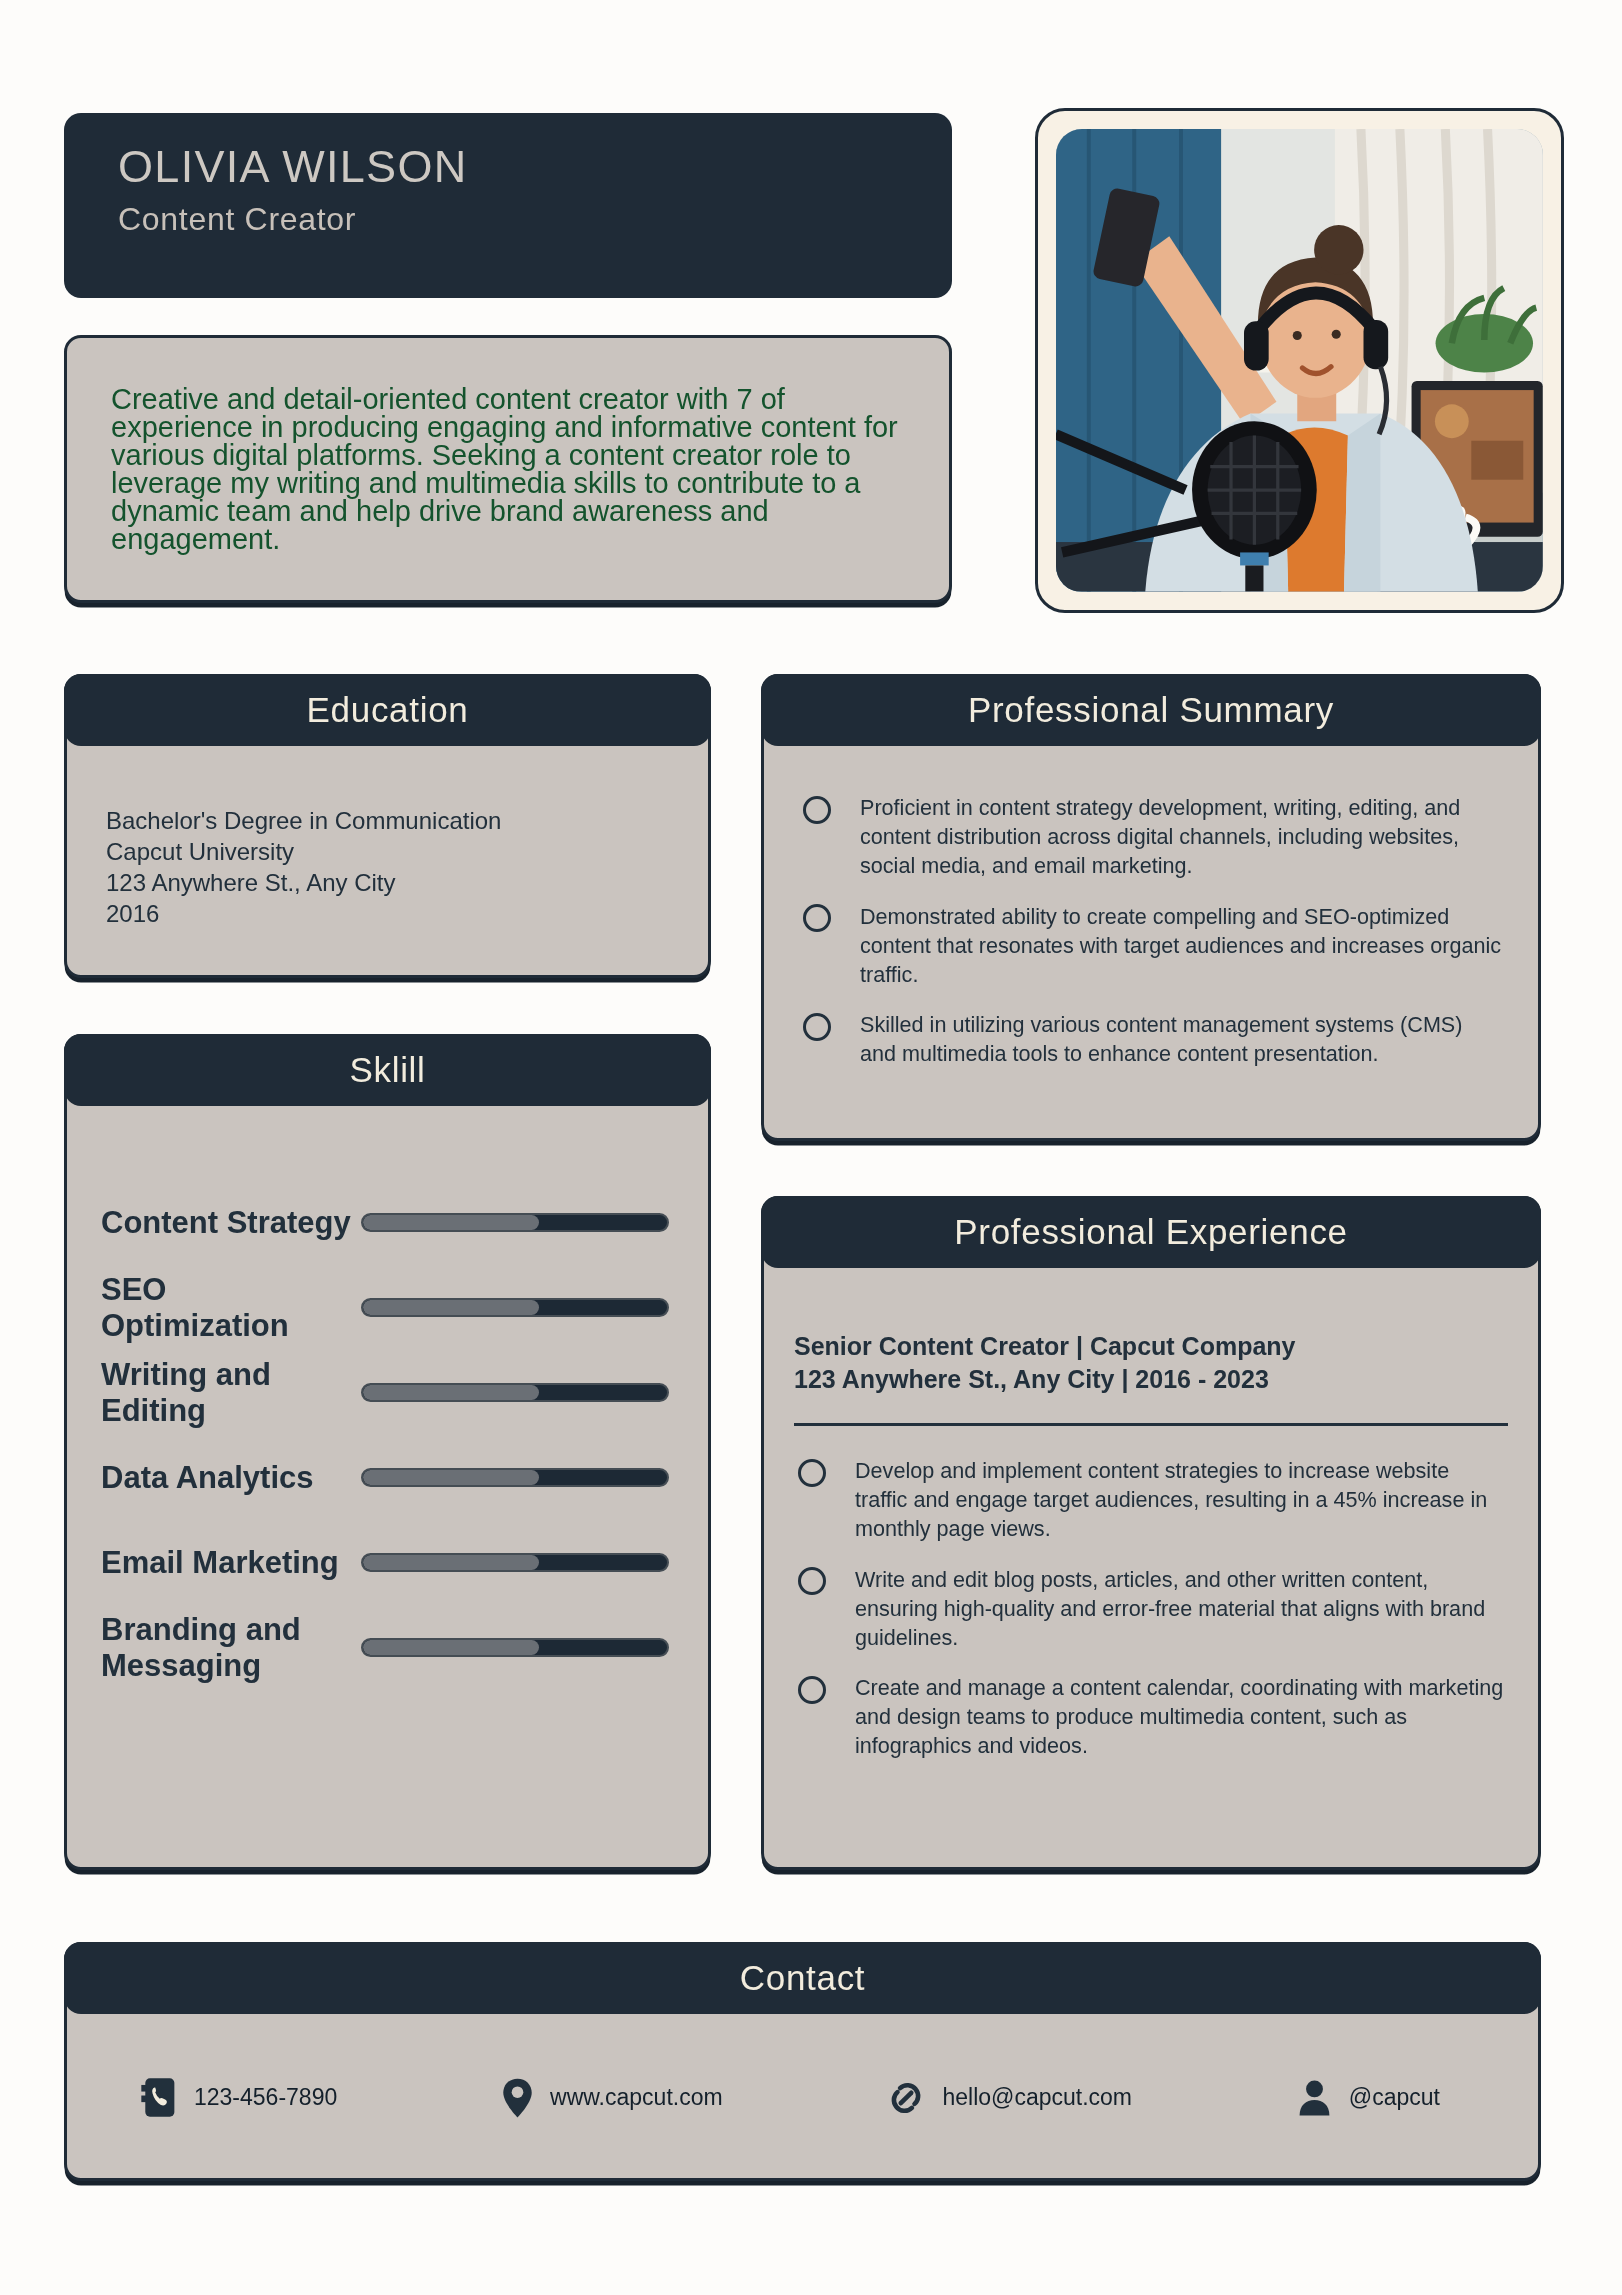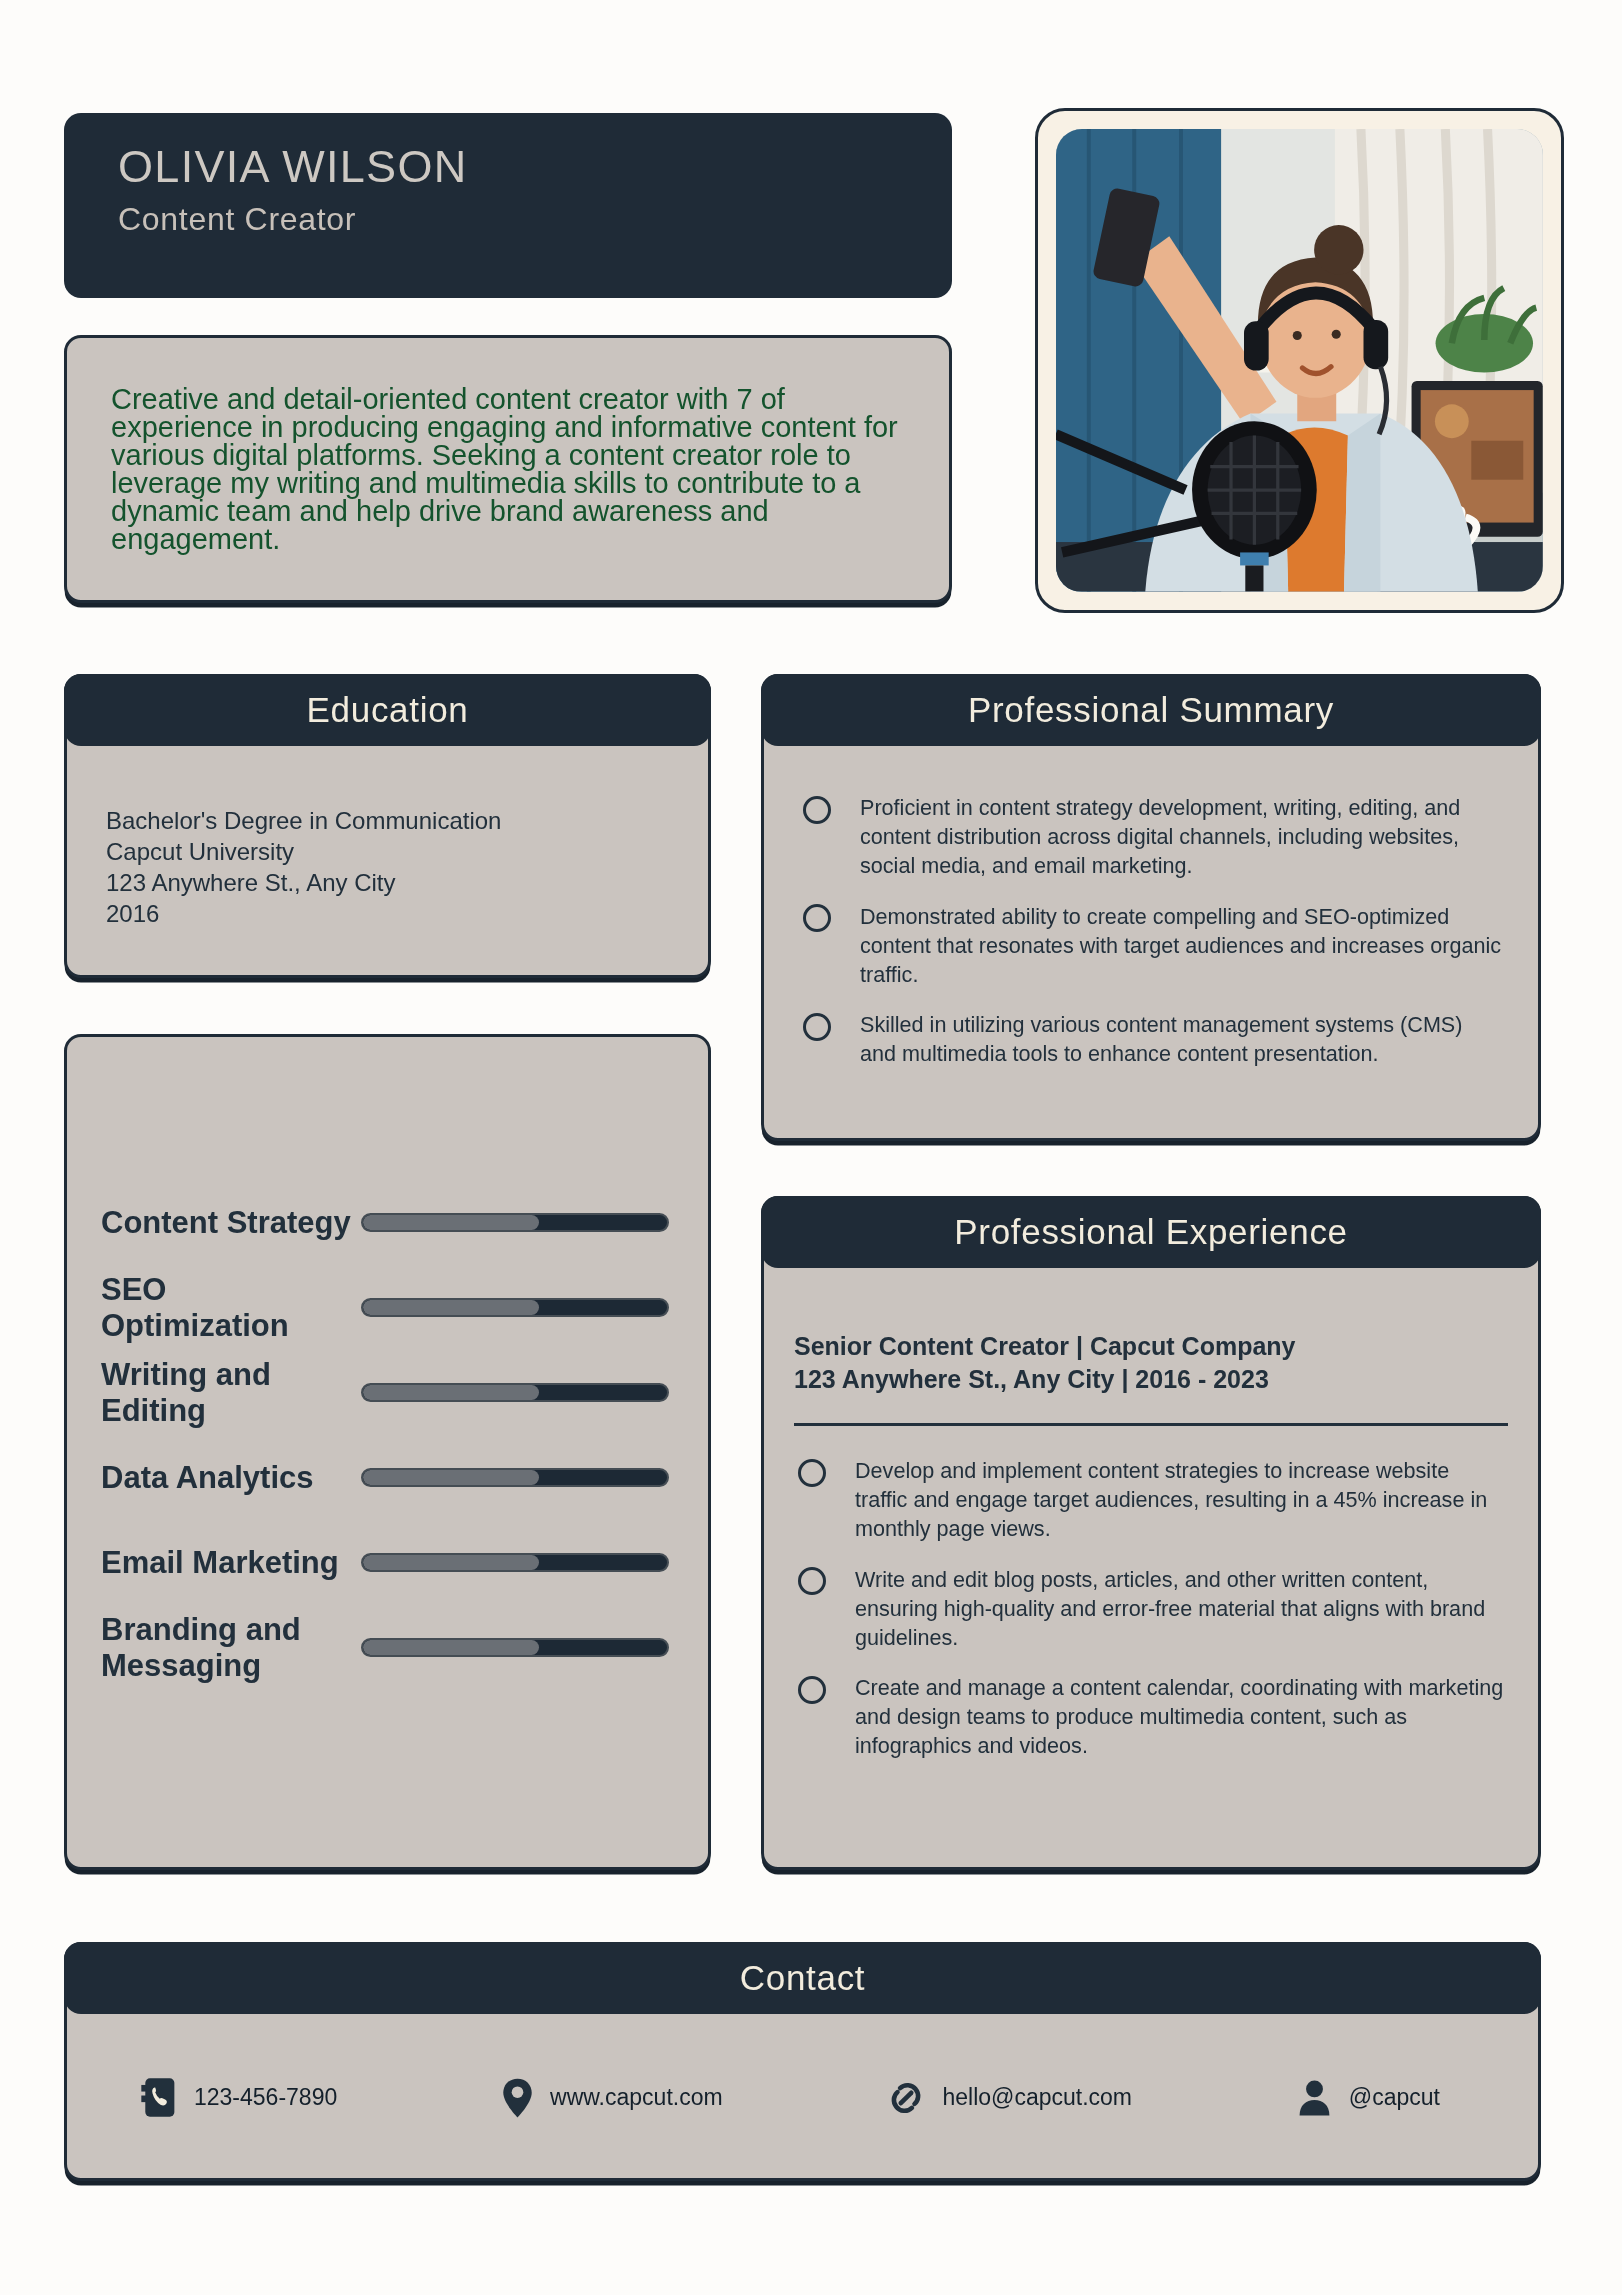--- a/index.html
+++ b/index.html
@@ -193,20 +193,23 @@
     </div>
     <div class="edu-body">
       <div class="edu-line">Bachelor's Degree in Communication</div>
       <div class="edu-line">Capcut University</div>
       <div class="edu-line">123 Anywhere St., Any City</div>
       <div class="edu-line">2016</div>
     </div>
   </section>
 
   <section class="card skills-card">
+    <div class="card-head">
+      <span>Sklill</span>
+    </div>
     <div class="skills-body">
       <div class="skill-row">
         <span class="skill-label">Content Strategy</span>
         <div class="skill-bar">
             <div class="skill-fill" style="width: 58%;"></div>
           </div>
       </div>
       <div class="skill-row">
         <span class="skill-label">SEO Optimization</span>
         <div class="skill-bar">

